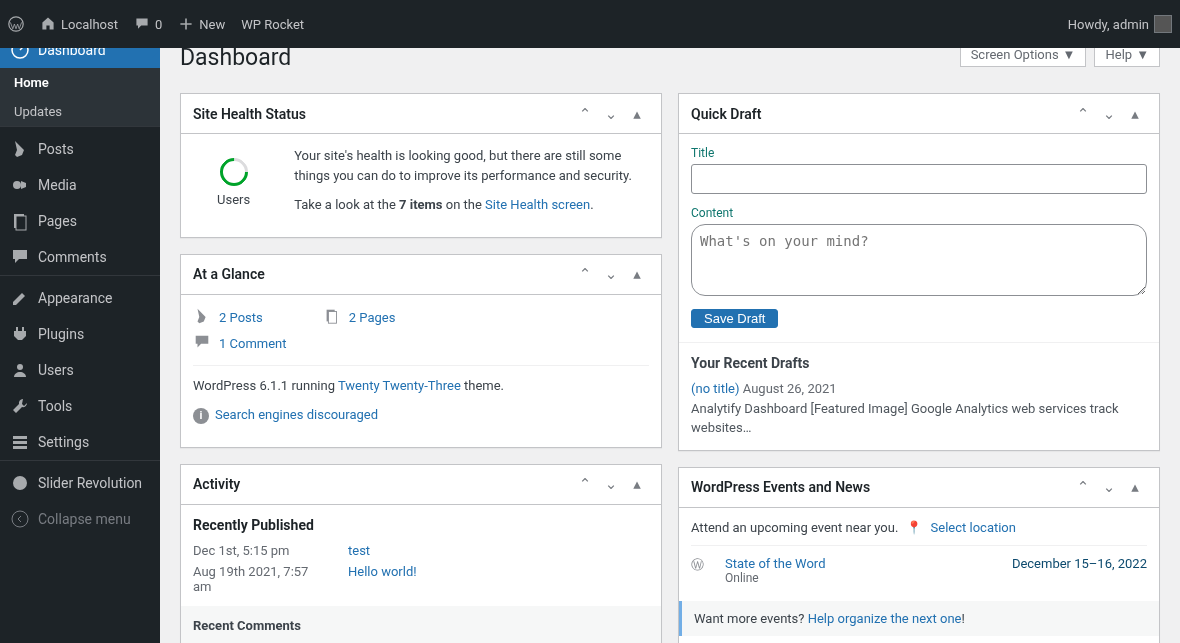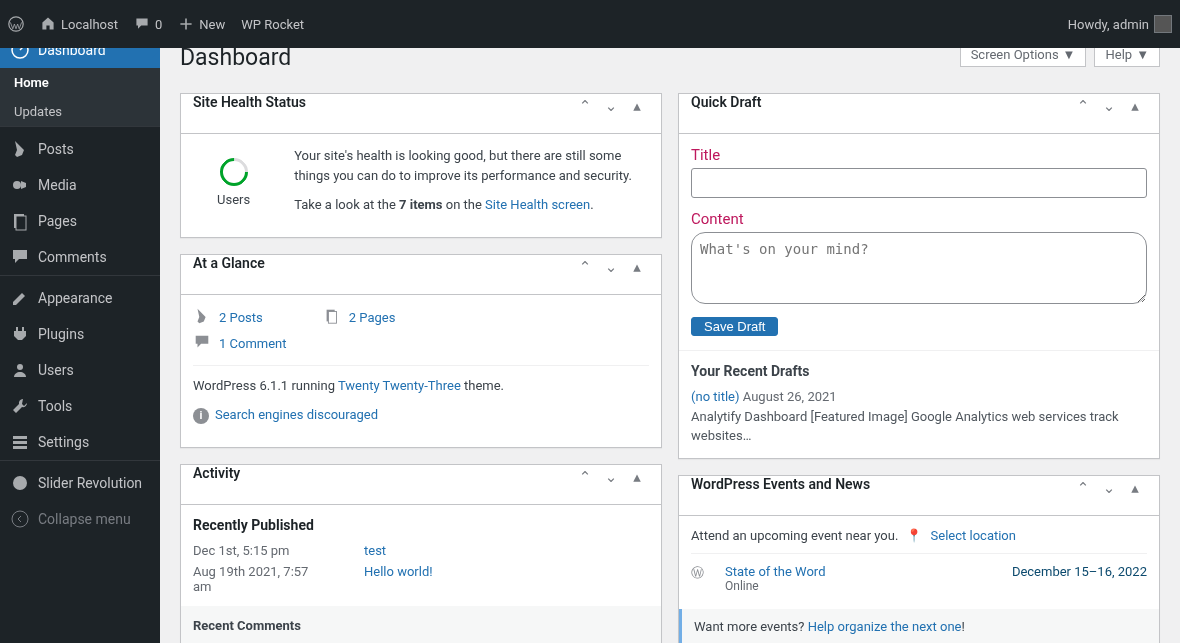--- a/index.html
+++ b/index.html
@@ -30,21 +30,21 @@
 #wpbody{margin-left:160px;padding-top:32px}
 #wpbody-content{padding:0 20px 40px}
 .page-title{font-size:23px;font-weight:400;color:#1d2327;padding:12px 0 8px}
 .top-actions{position:absolute;right:20px;top:42px;display:flex;gap:8px}
 .screen-btn{background:#fff;border:1px solid #c3c4c7;padding:4px 10px;font-size:13px;color:#646970;display:flex;align-items:center;gap:4px;cursor:pointer}
 
 
 #dashboard-widgets{display:flex;gap:16px;margin-top:14px}
 .col{flex:1;display:flex;flex-direction:column;gap:16px}
 .postbox{background:#fff;border:1px solid #c3c4c7;box-shadow:0 1px 1px rgba(0,0,0,.04)}
-.postbox-header{display:flex;align-items:flex-start;border-bottom:1px solid #c3c4c7;padding:0 12px;height:40px}
+.postbox-header{display:flex;align-items:center;border-bottom:1px solid #c3c4c7;padding:0 12px;height:40px}
 .postbox-header h2{font-size:14px;font-weight:600;color:#1d2327;flex:1}
 .handle-actions{display:flex;gap:2px}
 .handle-actions span{width:24px;height:24px;display:flex;align-items:center;justify-content:center;color:#787c82;cursor:pointer;font-size:15px}
 .inside{padding:12px}
 .inside p{margin-bottom:10px;line-height:1.5}
 
 
 .health-wrap{display:flex;gap:20px;align-items:flex-start}
 .health-ind{text-align:center;padding:12px 24px}
 .health-circle{width:28px;height:28px;border:3px solid #00a32a;border-radius:50%;margin:0 auto 6px;border-top-color:#dcdcde;transform:rotate(45deg)}
@@ -54,30 +54,30 @@
 .glance-items{display:flex;flex-wrap:wrap;gap:8px 60px;padding-bottom:8px}
 .glance-item{display:flex;align-items:flex-end;gap:8px}
 .glance-item svg{width:18px;height:18px;fill:#8c8f94}
 .glance-item a{color:#2271b1}
 .glance-foot{border-top:1px solid #f0f0f1;padding-top:10px;margin-top:6px}
 .info-icon{display:inline-block;width:16px;height:16px;background:#8c8f94;border-radius:50%;color:#fff;text-align:center;font-size:11px;line-height:16px;margin-right:6px;font-weight:700}
 
 
 .activity h3,.glance-foot{font-size:13px}
 .act-section h3{font-size:14px;color:#1d2327;margin-bottom:10px}
-.act-row{display:flex;gap:36px;margin-bottom:6px;font-size:13px}
+.act-row{display:flex;gap:20px;margin-bottom:6px;font-size:13px}
 .act-date{color:#646970;width:135px}
 .act-row a{color:#2271b1}
 .comments-sect{background:#f6f7f7;margin:12px -12px -12px;padding:12px}
 .comment-item{display:flex;gap:12px;margin-top:10px}
 .comment-avatar{width:44px;height:44px;background:#ffb900;border-radius:4px;display:flex;align-items:center;justify-content:center;font-size:22px}
 .comment-body{flex:1;font-size:13px;line-height:1.5}
 
 
-.qd-label{display:block;margin-bottom:4px;font-size:15px;color:#be185d}
+.qd-label{display:block;margin-bottom:4px;font-size:12px;color:#0f766e}
 .qd-input{width:100%;padding:6px 8px;border:1px solid #8c8f94;border-radius:3px;font-size:14px;margin-bottom:12px}
 .qd-textarea{width:100%;height:72px;padding:8px;border:1px solid #8c8f94;border-radius:14px;font-size:14px;resize:vertical}
 .button-primary{background:#2271b1;border:1px solid #2271b1;color:#fff;padding:1px 12px;border-radius:3px;font-size:13px;cursor:pointer;margin-top:10px}
 .drafts{border-top:1px solid #f0f0f1;margin:14px -12px -12px;padding:12px}
 .drafts h3{font-size:14px;margin-bottom:8px}
 .draft-row{font-size:13px;line-height:1.5}
 .draft-row .date{color:#646970}
 .draft-excerpt{color:#50575e}
 
 

